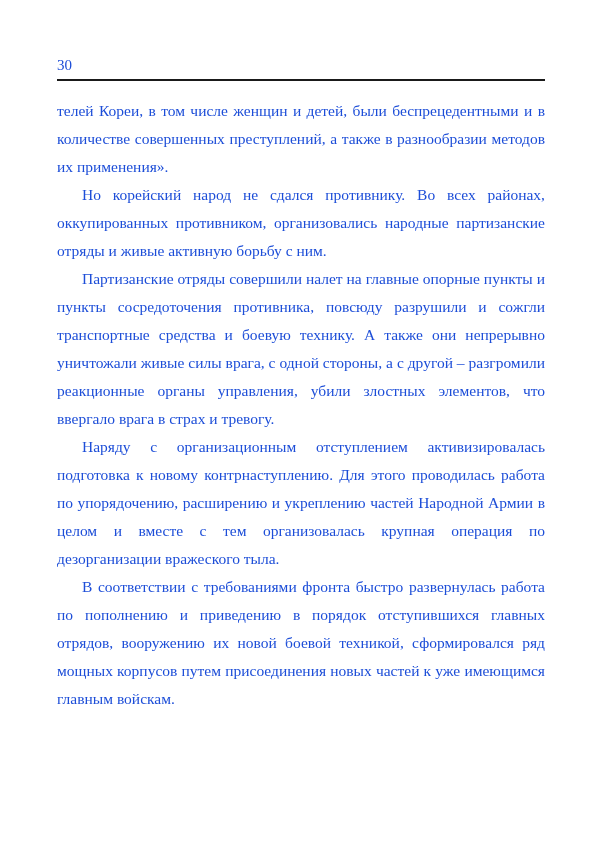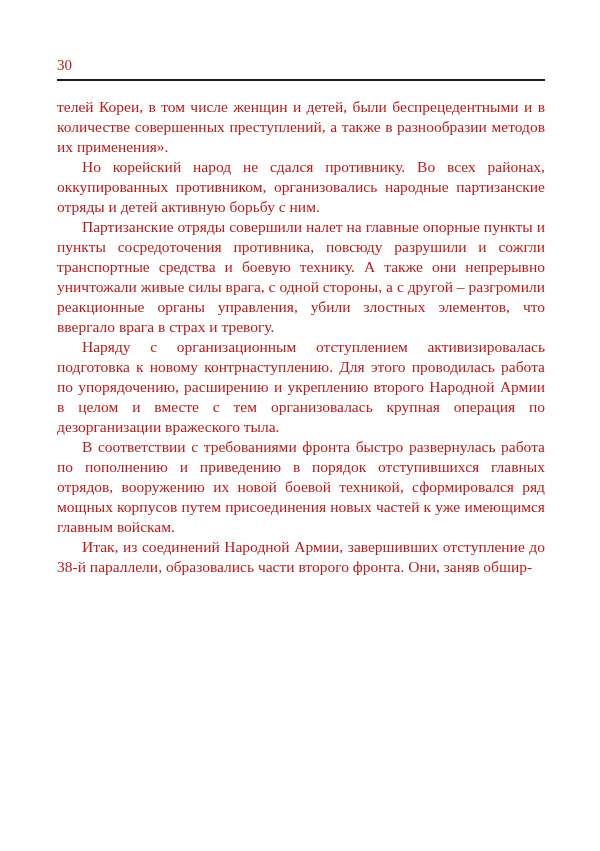--- a/index.html
+++ b/index.html
@@ -9,58 +9,57 @@
   }
   .book-page {
     position: relative;
     width: 600px;
     height: 851px;
     background: #ffffff;
     box-sizing: border-box;
     padding: 56px 55px 0 57px;
     overflow: hidden;
     font-family: "Liberation Serif", "DejaVu Serif", serif;
-    color: #b91c1c;
+    color: #1d4ed8;
   }
   .page-header {
     margin: 0 0 16px 0;
   }
   .page-number {
     display: block;
     font-size: 15px;
     line-height: 18px;
     margin-bottom: 5px;
   }
   .header-rule {
     border: none;
     height: 2px;
     background: #1a1a1a;
     margin: 0;
   }
   .page-body {
     font-size: 15.5px;
-    line-height: 20px;
+    line-height: 28px;
     text-align: justify;
   }
   .para {
     margin: 0;
   }
   .para.indent {
     text-indent: 25px;
   }
 </style>
 </head>
 <body>
 
 <div class="book-page">
   <header class="page-header">
     <span class="page-number">30</span>
     <hr class="header-rule">
   </header>
   <main class="page-body" id="paragraphs">
       <p class="para">телей Кореи, в том числе женщин и детей, были беспрецедентными и в количестве совершенных преступлений, а также в разнообразии методов их применения».</p>
-      <p class="para indent">Но корейский народ не сдался противнику. Во всех районах, оккупированных противником, организовались народные партизанские отряды и детей активную борьбу с ним.</p>
+      <p class="para indent">Но корейский народ не сдался противнику. Во всех районах, оккупированных противником, организовались народные партизанские отряды и живые активную борьбу с ним.</p>
       <p class="para indent">Партизанские отряды совершили налет на главные опорные пункты и пункты сосредоточения противника, повсюду разрушили и сожгли транспортные средства и боевую технику. А также они непрерывно уничтожали живые силы врага, с одной стороны, а с другой – разгромили реакционные органы управления, убили злостных элементов, что ввергало врага в страх и тревогу.</p>
-      <p class="para indent">Наряду с организационным отступлением активизировалась подготовка к новому контрнаступлению. Для этого проводилась работа по упорядочению, расширению и укреплению второго Народной Армии в целом и вместе с тем организовалась крупная операция по дезорганизации вражеского тыла.</p>
+      <p class="para indent">Наряду с организационным отступлением активизировалась подготовка к новому контрнаступлению. Для этого проводилась работа по упорядочению, расширению и укреплению частей Народной Армии в целом и вместе с тем организовалась крупная операция по дезорганизации вражеского тыла.</p>
       <p class="para indent">В соответствии с требованиями фронта быстро развернулась работа по пополнению и приведению в порядок отступившихся главных отрядов, вооружению их новой боевой техникой, сформировался ряд мощных корпусов путем присоединения новых частей к уже имеющимся главным войскам.</p>
-      <p class="para indent">Итак, из соединений Народной Армии, завершивших отступление до 38-й параллели, образовались части второго фронта. Они, заняв обшир-</p>
     </main>
 </div>
 
 </body></html>

